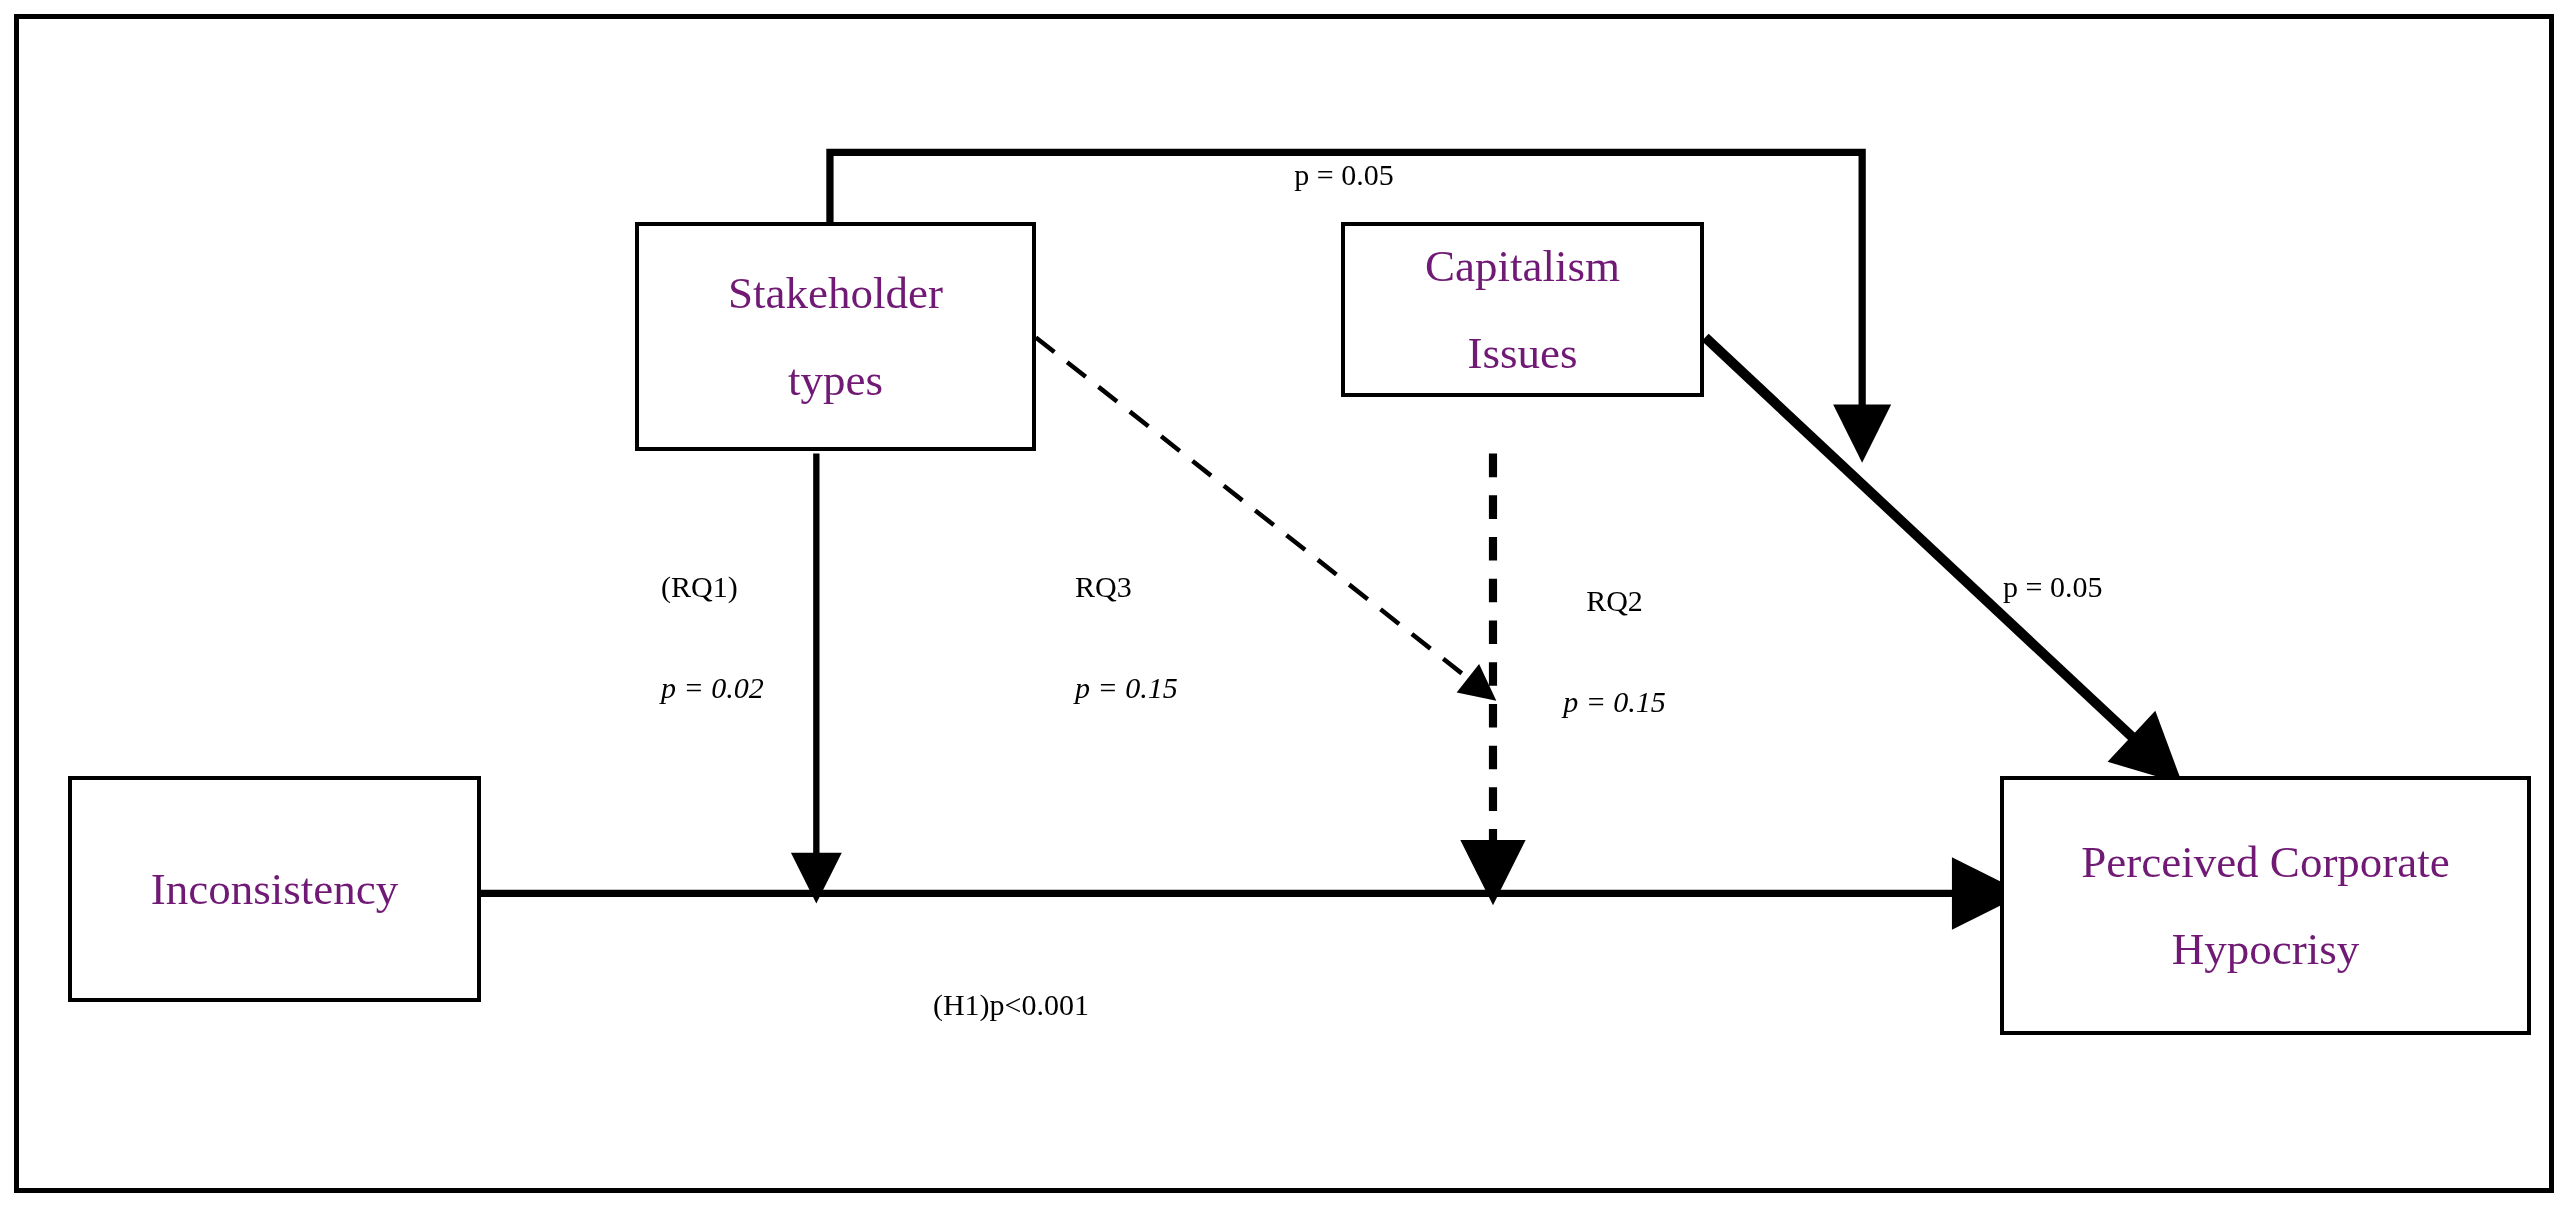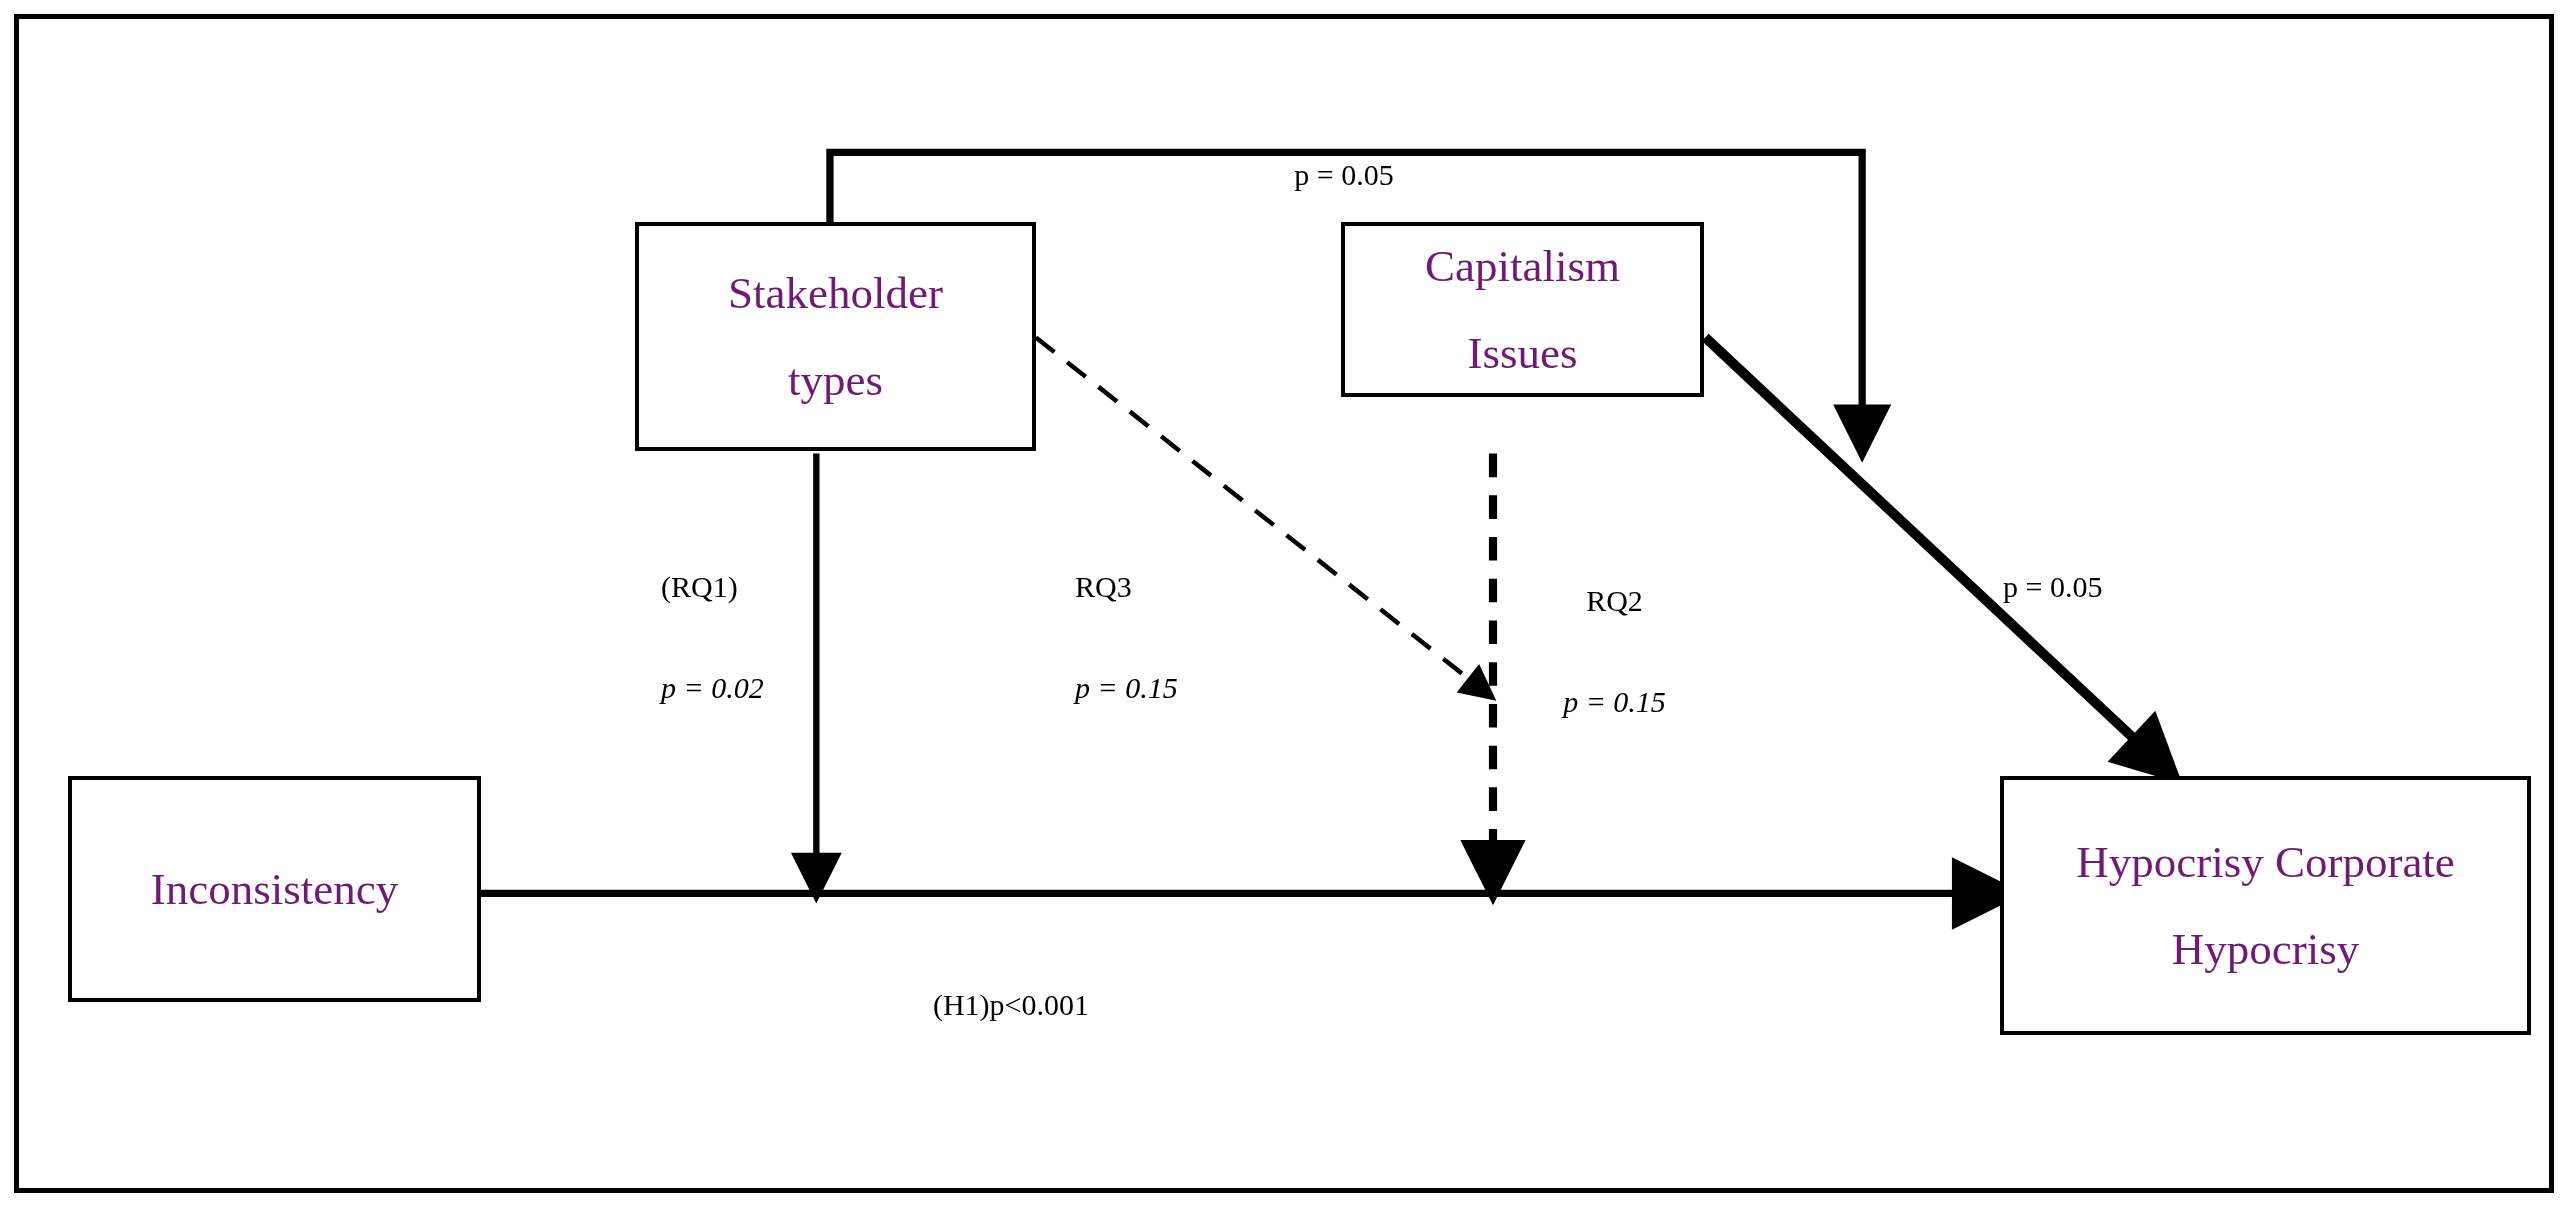--- a/index.html
+++ b/index.html
@@ -143,21 +143,21 @@
   <div class="node" id="node-capitalism">
     <span class="line1">Capitalism</span>
     <span class="line2">Issues</span>
   </div>
 
   <div class="node" id="node-inconsistency">
     <span class="line1">Inconsistency</span>
   </div>
 
   <div class="node" id="node-hypocrisy">
-    <span class="line1">Hypocrisy Corporate</span>
+    <span class="line1">Perceived Corporate</span>
     <span class="line2">Hypocrisy</span>
   </div>
 
   <div class="edge-label" id="label-top-p">
     <span class="l1">p = 0.05</span>
   </div>
 
   <div class="edge-label" id="label-rq1">
     <span class="l1">(RQ1)</span>
     <span class="l2">p = 0.02</span>

